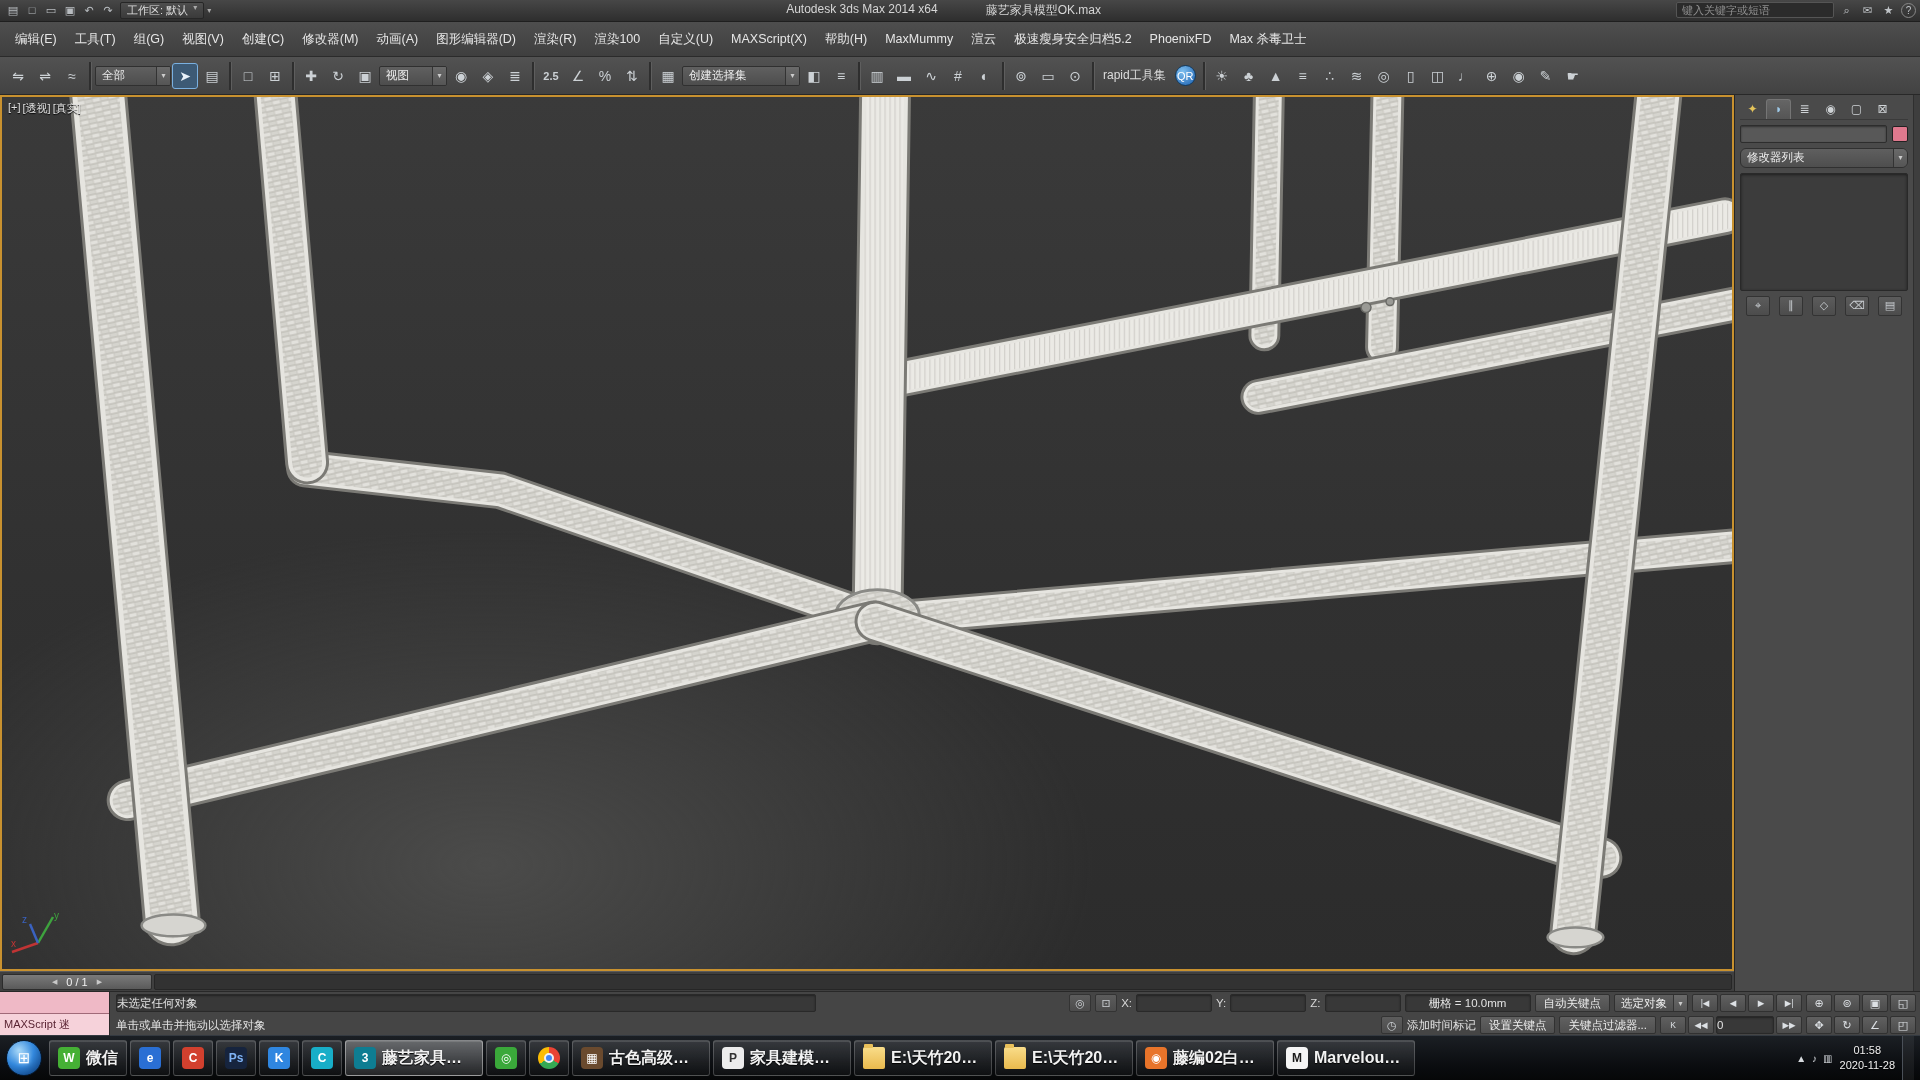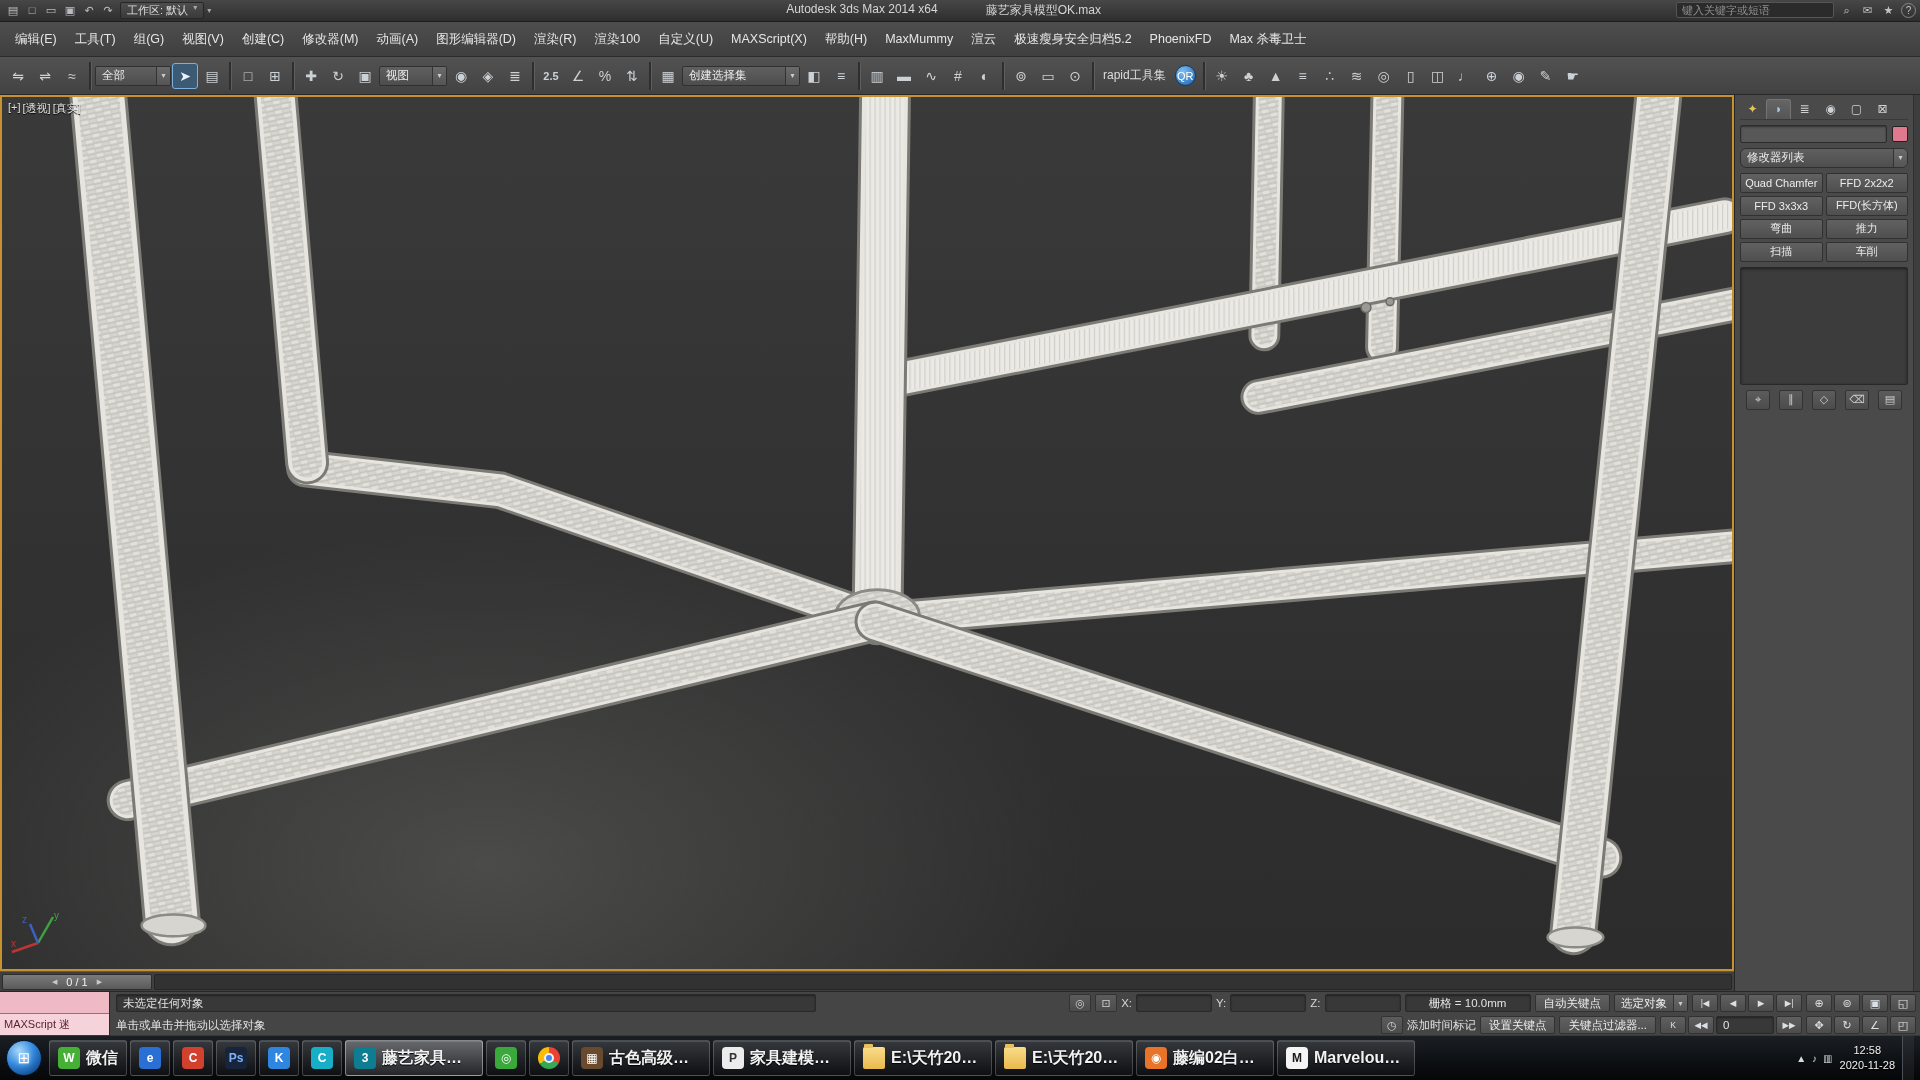--- a/index.html
+++ b/index.html
@@ -103,21 +103,21 @@
 
   
   .statusbar{height:44px;background:#454545;border-top:1px solid #282828;position:relative;
     font-size:12px;color:#ddd;}
   .mini-listener{position:absolute;left:0;top:0;width:110px;height:44px;border-right:1px solid #2a2a2a;}
   .ml-row1{height:22px;background:#efb9c6;border-bottom:1px solid #a06a78;}
   .ml-row2{height:21px;background:#f6d2da;display:flex;align-items:center;padding:0 4px;
     font-size:11px;color:#5a2433;}
   .srow{margin-left:112px;height:22px;display:flex;align-items:center;gap:4px;padding:0 4px;}
   .sfield{height:18px;background:#383838;border:1px solid #292929;border-radius:2px;
-    box-shadow:inset 0 1px 2px rgba(0,0,0,.4);display:flex;align-items:center;padding:0 6px;
+    box-shadow:inset 0 1px 2px rgba(0,0,0,.4);display:flex;align-items:center;padding:0 0;
     font-size:11.5px;color:#e2e2e2;white-space:nowrap;overflow:hidden;}
   .status-main{width:700px;}
   .prompt{width:700px;font-size:11.5px;color:#e2e2e2;white-space:nowrap;overflow:hidden;}
   .rgroup{margin-left:auto;display:flex;align-items:center;gap:4px;}
   .sicon{width:22px;height:18px;display:flex;align-items:center;justify-content:center;
     font-size:11px;color:#cdd1d5;background:linear-gradient(#5c5c5c,#4c4c4c);
     border:1px solid #333;border-radius:2px;}
   .xyz-label{font-size:11.5px;color:#d8d8d8;}
   .coord{width:76px;}
   .gridf{width:126px;justify-content:center;}
@@ -431,30 +431,20 @@
           <div class="ptab">⊠</div>
         </div>
       <div class="name-row">
         <div class="name-field"></div>
         <div class="swatch" id="objswatch" style="background: rgb(224, 121, 142);"></div>
       </div>
       <div class="mod-dd">
         <span class="lbl">修改器列表</span>
         <span class="dd-caret">▾</span>
       </div>
-      <div class="mod-grid" id="modgrid">
-          <button class="mod-btn">Quad Chamfer</button>
-          <button class="mod-btn">FFD 2x2x2</button>
-          <button class="mod-btn">FFD 3x3x3</button>
-          <button class="mod-btn">FFD(长方体)</button>
-          <button class="mod-btn">弯曲</button>
-          <button class="mod-btn">推力</button>
-          <button class="mod-btn">扫描</button>
-          <button class="mod-btn">车削</button>
-        </div>
       <div class="stack-box"></div>
       <div class="stack-tools" id="stacktools">
           <div class="stool">⌖</div>
           <div class="stool">∥</div>
           <div class="stool">◇</div>
           <div class="stool">⌫</div>
           <div class="stool">▤</div>
         </div>
       <div class="panel-rest"></div>
       <div class="panel-scrollbar"></div>
@@ -583,19 +573,19 @@
           <span class="tlabel">Marvelous...</span>
         </div>
       </div>
     <div class="tray">
       <div id="trayicons">
           <span class="tray-icon">▲</span>
           <span class="tray-icon">♪</span>
           <span class="tray-icon">▥</span>
         </div>
       <div class="clock">
-        <div>12:58</div>
+        <div>01:58</div>
         <div>2020-11-28</div>
       </div>
       <div class="show-desktop"></div>
     </div>
   </div>
 </div>
 
 </body></html>

